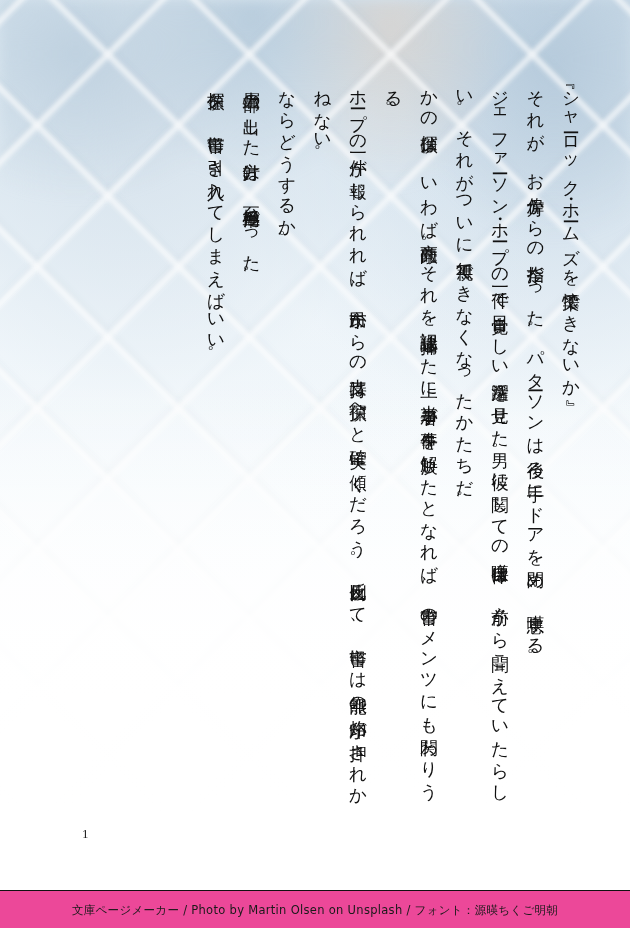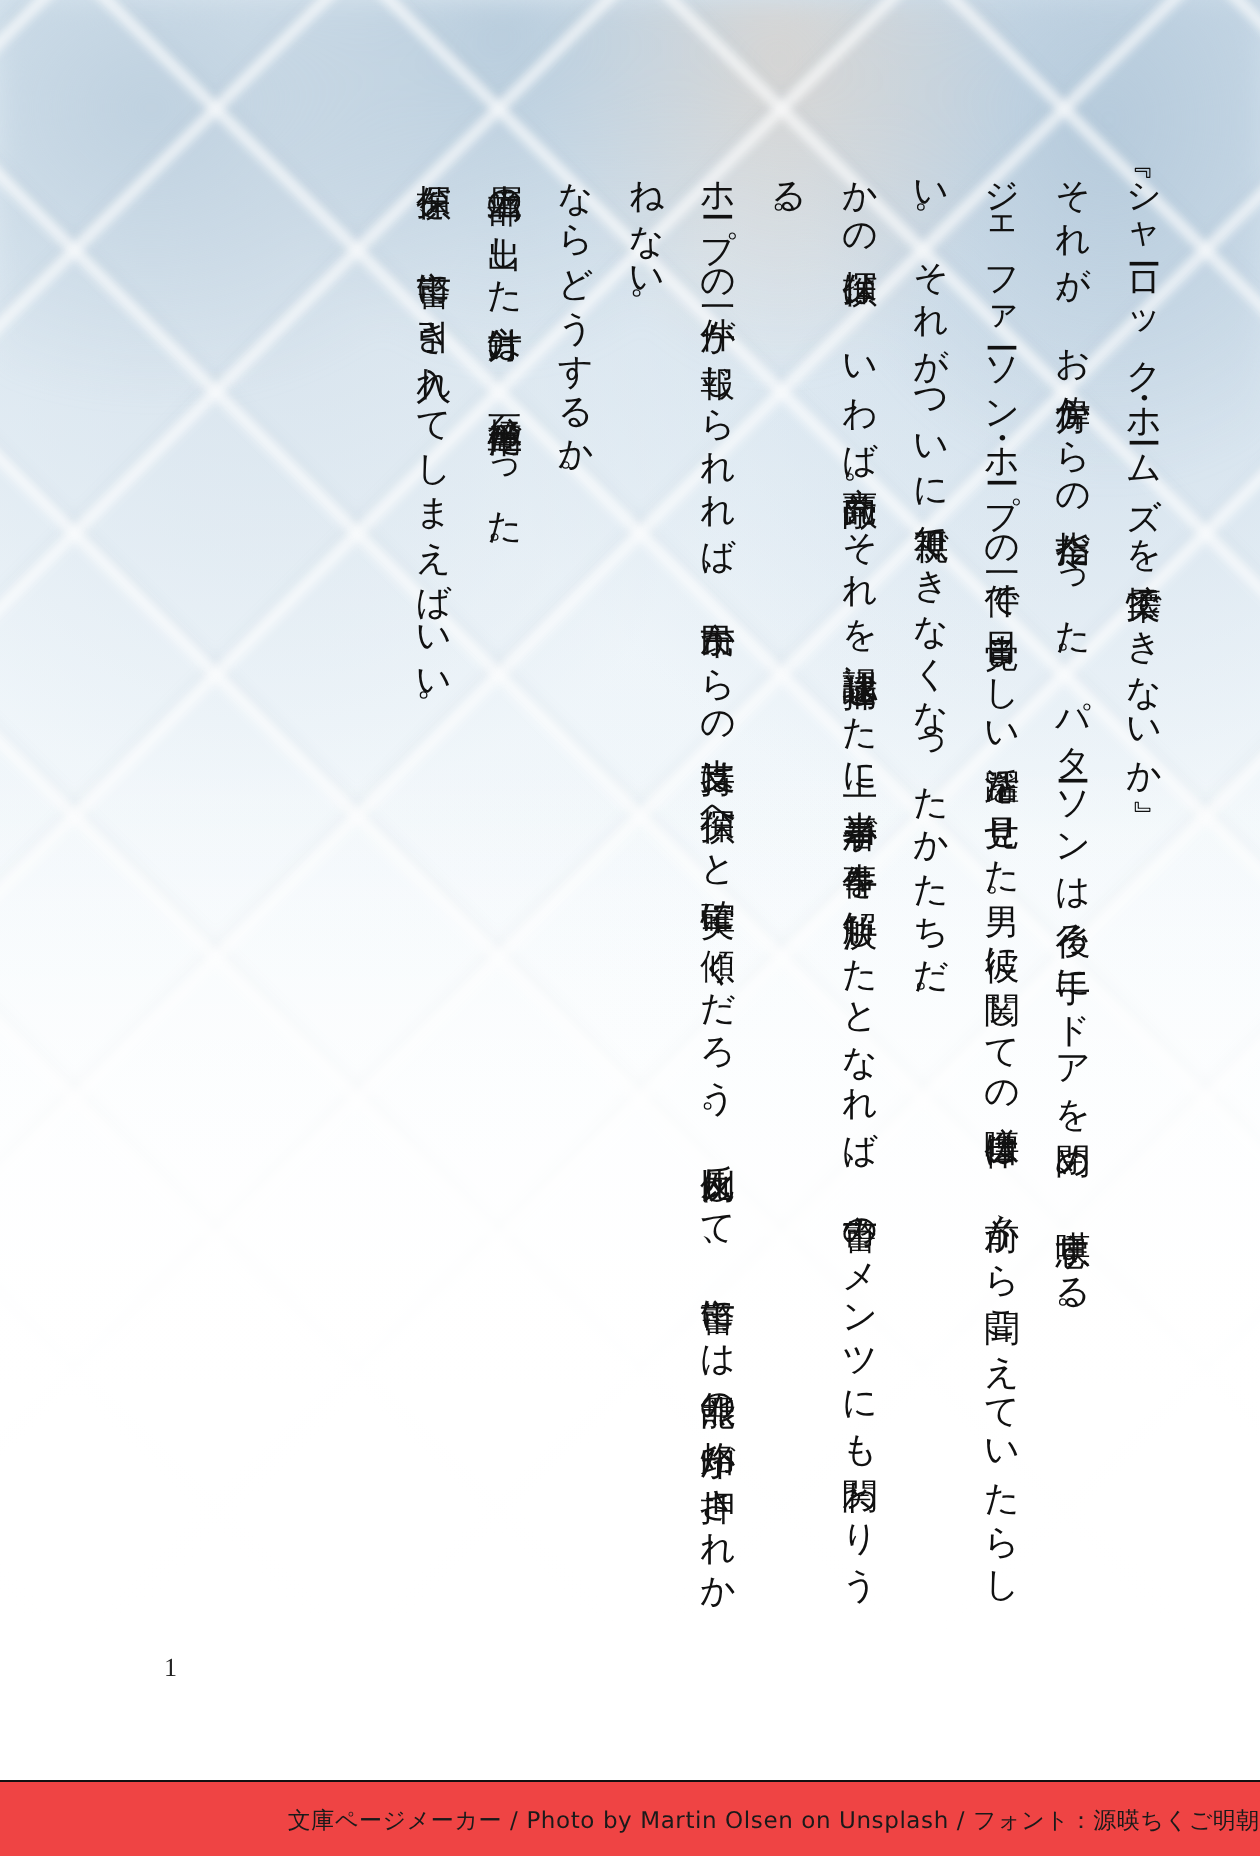--- a/index.html
+++ b/index.html
@@ -98,25 +98,25 @@
     font-size: 13px;
     color: #222222;
   }
 
   .footer {
     position: absolute;
     left: 0;
     top: 890px;
     width: 630px;
     height: 38px;
-    background: #ef4444;
+    background: #ec4899;
     border-top: 1px solid #111111;
     display: flex;
     align-items: center;
-    justify-content: flex-end;
+    justify-content: center;
   }
   .footer-text {
     font-family: "DejaVu Sans", "Liberation Sans", sans-serif;
     font-size: 11.5px;
     color: #1a1a1a;
     letter-spacing: 0.3px;
     white-space: nowrap;
   }
 </style>
 </head>

